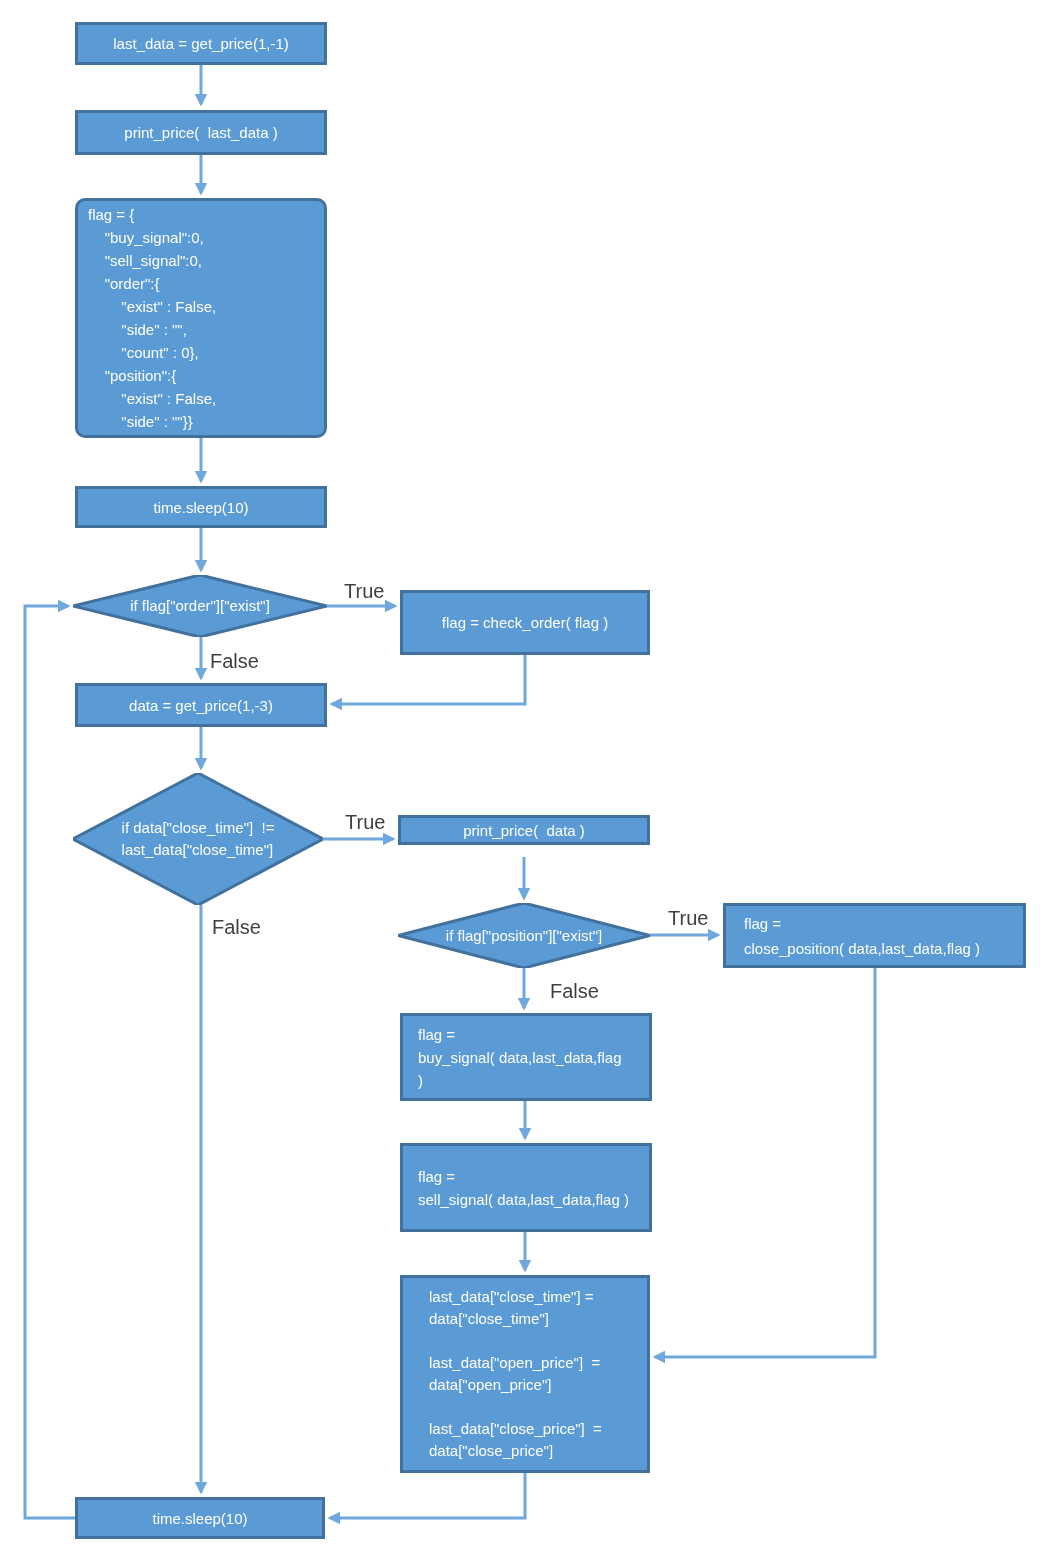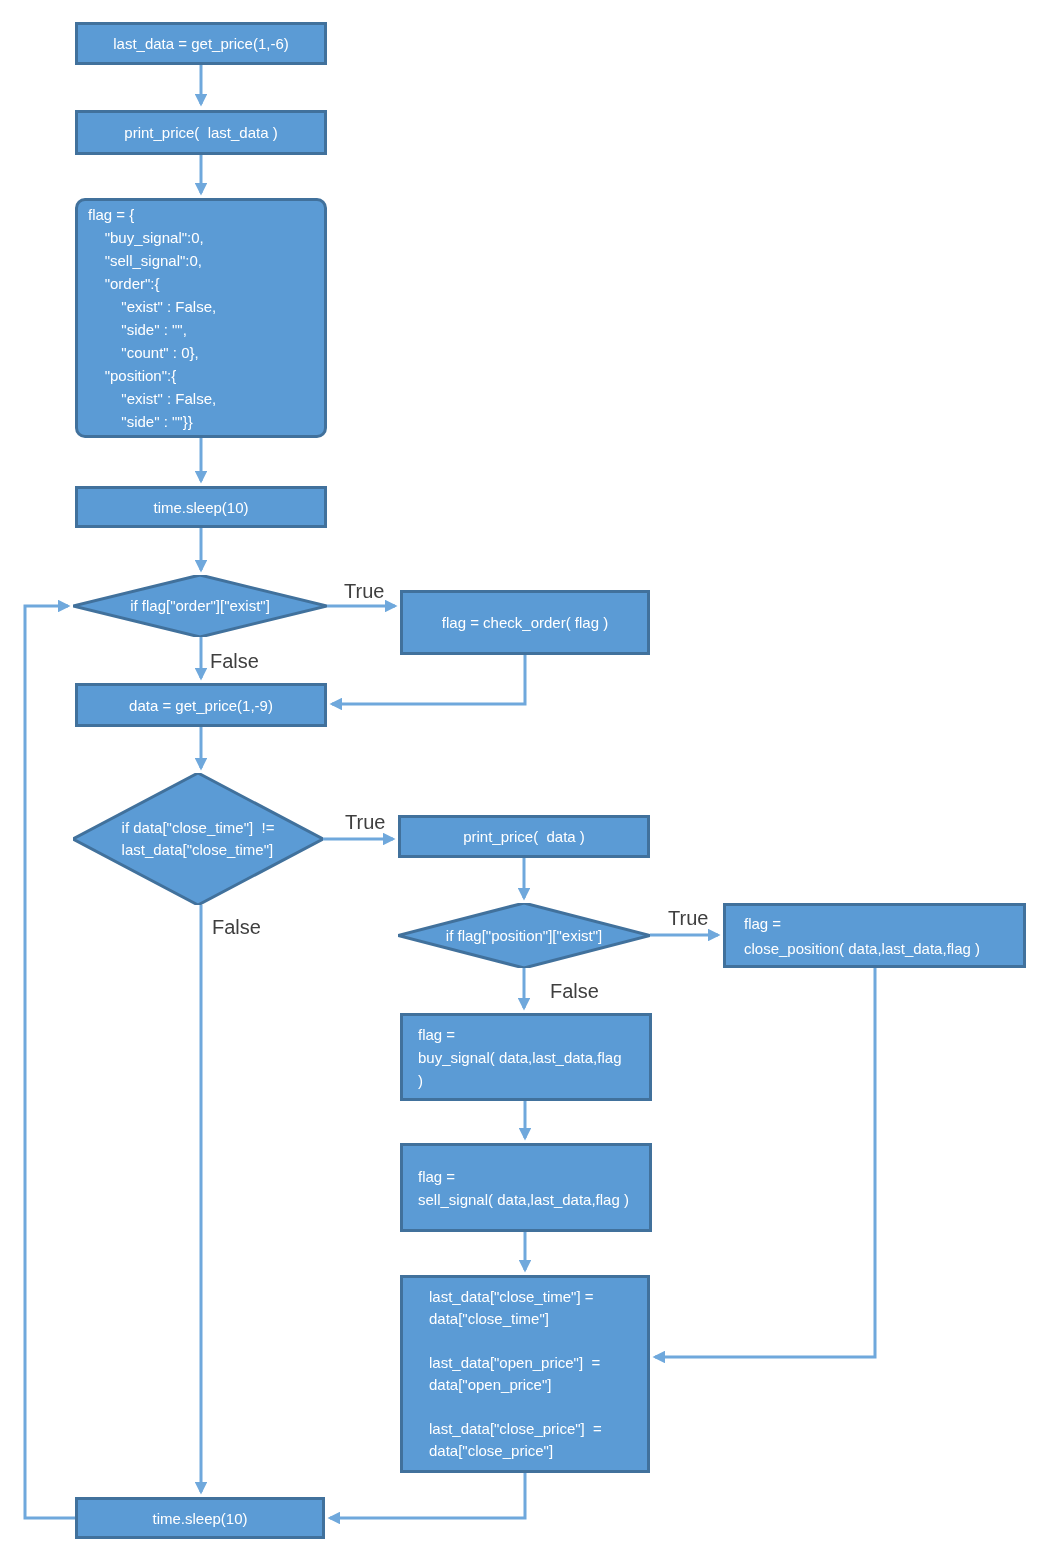--- a/index.html
+++ b/index.html
@@ -67,21 +67,21 @@
     <path class="edge" d="M650,935 H718" marker-end="url(#arrowhead)"></path>
     <path class="edge" d="M524,968 V1008" marker-end="url(#arrowhead)"></path>
     <path class="edge" d="M525,1101 V1138" marker-end="url(#arrowhead)"></path>
     <path class="edge" d="M525,1232 V1270" marker-end="url(#arrowhead)"></path>
     <path class="edge" d="M875,968 V1357 H655" marker-end="url(#arrowhead)"></path>
     <path class="edge" d="M525,1473 V1518 H330" marker-end="url(#arrowhead)"></path>
     <path class="edge" d="M75,1518 H25 V606 H68" marker-end="url(#arrowhead)"></path>
   </svg>
 
   <div class="node center" style="left:75px;top:22px;width:252px;height:43px;">
-    <span class="txt">last_data = get_price(1,-6)</span>
+    <span class="txt">last_data = get_price(1,-1)</span>
   </div>
 
   <div class="node center" style="left:75px;top:110px;width:252px;height:45px;">
     <span class="txt">print_price(  last_data )</span>
   </div>
 
   <div class="node left" style="left:75px;top:198px;width:252px;height:240px;padding:6px 10px;align-items:center;border-radius:10px;">
     <span class="txt">flag = {
     "buy_signal":0,
     "sell_signal":0,
@@ -103,32 +103,32 @@
         <polygon class="shape" points="0,25 50,0 100,25 50,50"></polygon>
       </svg>
     <div class="txt">if flag["order"]["exist"]</div>
   </div>
 
   <div class="node center" style="left:400px;top:590px;width:250px;height:65px;">
     <span class="txt">flag = check_order( flag )</span>
   </div>
 
   <div class="node center" style="left:75px;top:683px;width:252px;height:44px;">
-    <span class="txt">data = get_price(1,-9)</span>
+    <span class="txt">data = get_price(1,-3)</span>
   </div>
 
   <div class="diamond" style="left:73px;top:773px;width:250px;height:132px;">
     <svg viewBox="0 0 100 50" preserveAspectRatio="none">
         <polygon class="shape" points="0,25 50,0 100,25 50,50"></polygon>
       </svg>
     <div class="txt" style="text-align:left;">if data["close_time"]  !=
 last_data["close_time"]</div>
   </div>
 
-  <div class="node center" style="left:398px;top:815px;width:252px;height:43px;">
+  <div class="node center" style="left:398px;top:815px;width:252px;height:30px;">
     <span class="txt">print_price(  data )</span>
   </div>
 
   <div class="diamond" style="left:398px;top:903px;width:252px;height:65px;">
     <svg viewBox="0 0 100 50" preserveAspectRatio="none">
         <polygon class="shape" points="0,25 50,0 100,25 50,50"></polygon>
       </svg>
     <div class="txt">if flag["position"]["exist"]</div>
   </div>
 

